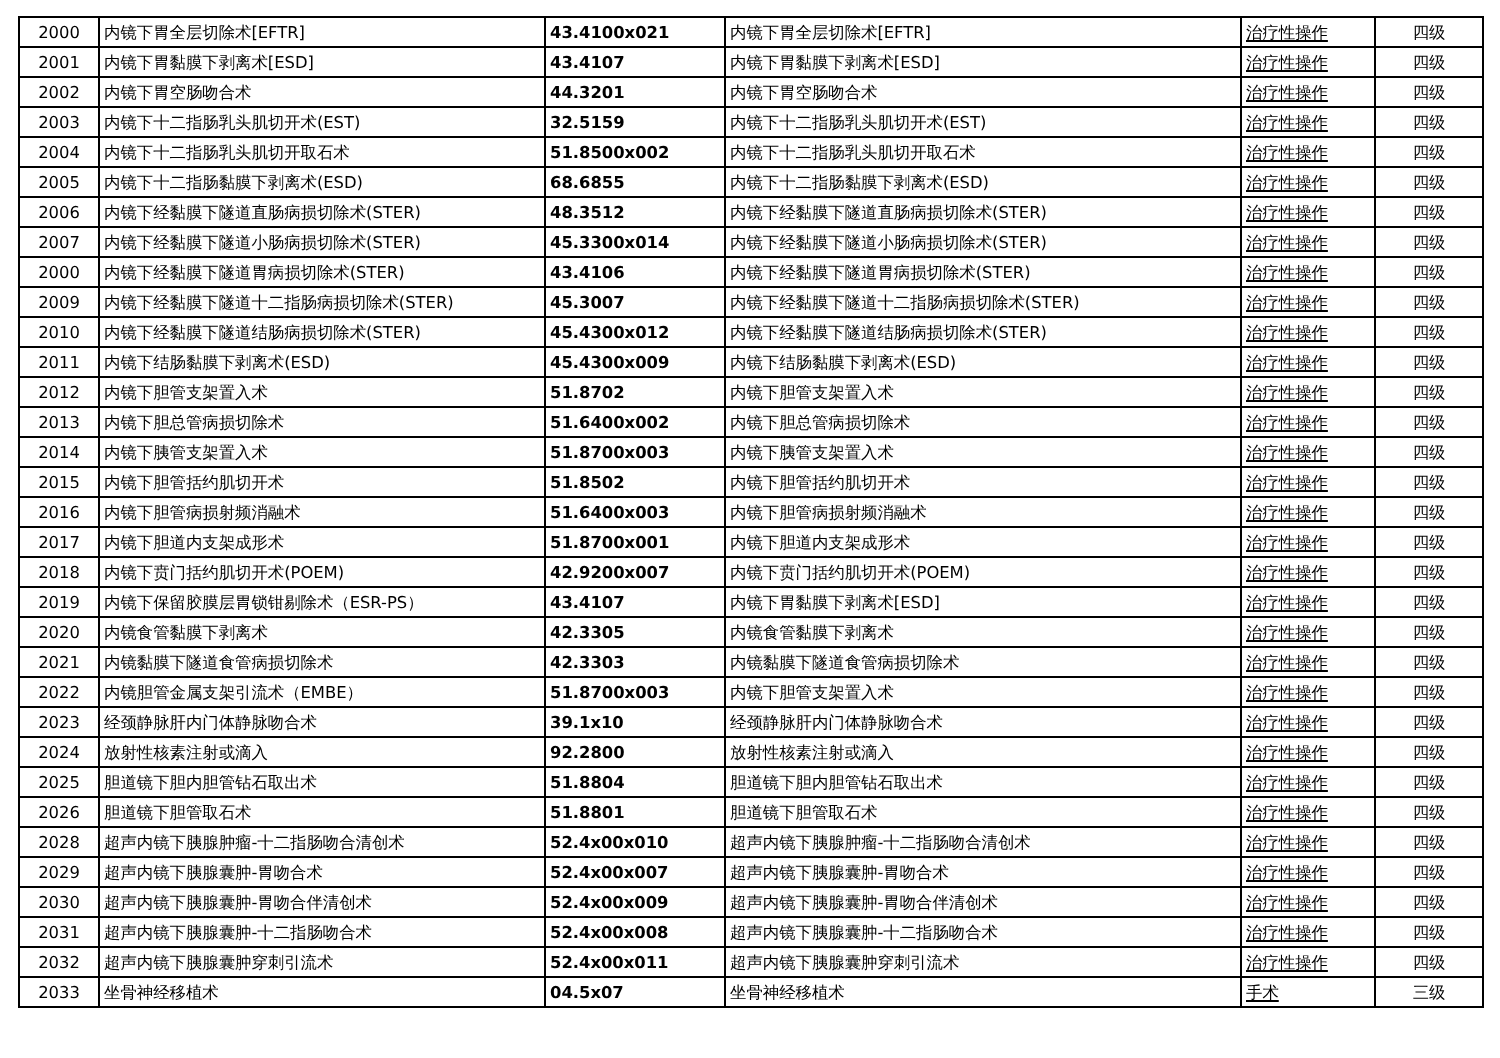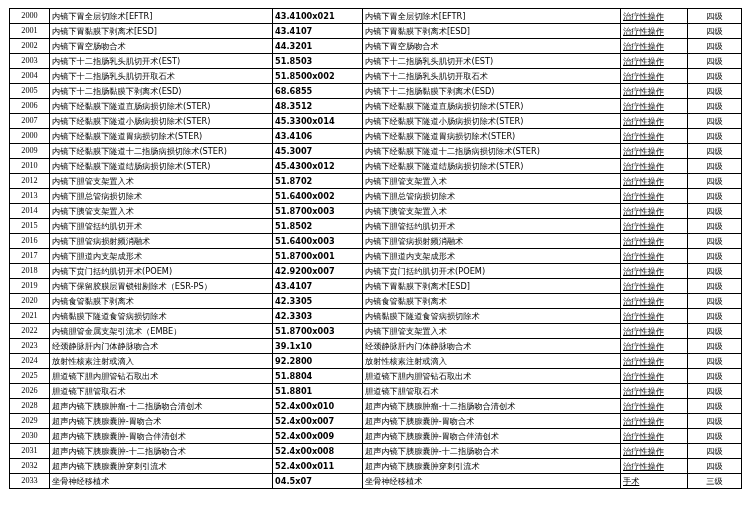--- a/index.html
+++ b/index.html
@@ -37,21 +37,21 @@
     overflow: hidden;
     white-space: nowrap;
   }
   col.c-no    { width: 40px; }
   col.c-name1 { width: 223px; }
   col.c-code  { width: 90px; }
   col.c-name2 { width: 258px; }
   col.c-type  { width: 67px; }
   col.c-level { width: 54px; }
 
-  td.cell-no    { text-align: center; font-family: Liberation Serif, serif; }
+  td.cell-no    { text-align: center; }
   td.cell-name1 { text-align: left; padding-left: 3px; }
   td.cell-code  { text-align: left; padding-left: 3px; font-weight: bold; }
   td.cell-name2 { text-align: left; padding-left: 3px; }
   td.cell-type  { text-align: left; text-decoration: underline; }
   td.cell-level { text-align: center; }
 </style>
 </head>
 <body>
 
 <div class="page">
@@ -85,21 +85,21 @@
           <td class="cell-no">2002</td>
           <td class="cell-name1">内镜下胃空肠吻合术</td>
           <td class="cell-code">44.3201</td>
           <td class="cell-name2">内镜下胃空肠吻合术</td>
           <td class="cell-type">治疗性操作</td>
           <td class="cell-level">四级</td>
         </tr>
         <tr>
           <td class="cell-no">2003</td>
           <td class="cell-name1">内镜下十二指肠乳头肌切开术(EST)</td>
-          <td class="cell-code">51.8503</td>
+          <td class="cell-code">32.5159</td>
           <td class="cell-name2">内镜下十二指肠乳头肌切开术(EST)</td>
           <td class="cell-type">治疗性操作</td>
           <td class="cell-level">四级</td>
         </tr>
         <tr>
           <td class="cell-no">2004</td>
           <td class="cell-name1">内镜下十二指肠乳头肌切开取石术</td>
           <td class="cell-code">51.8500x002</td>
           <td class="cell-name2">内镜下十二指肠乳头肌切开取石术</td>
           <td class="cell-type">治疗性操作</td>
@@ -143,20 +143,28 @@
           <td class="cell-code">45.3007</td>
           <td class="cell-name2">内镜下经黏膜下隧道十二指肠病损切除术(STER)</td>
           <td class="cell-type">治疗性操作</td>
           <td class="cell-level">四级</td>
         </tr>
         <tr>
           <td class="cell-no">2010</td>
           <td class="cell-name1">内镜下经黏膜下隧道结肠病损切除术(STER)</td>
           <td class="cell-code">45.4300x012</td>
           <td class="cell-name2">内镜下经黏膜下隧道结肠病损切除术(STER)</td>
+          <td class="cell-type">治疗性操作</td>
+          <td class="cell-level">四级</td>
+        </tr>
+        <tr>
+          <td class="cell-no">2011</td>
+          <td class="cell-name1">内镜下结肠黏膜下剥离术(ESD)</td>
+          <td class="cell-code">45.4300x009</td>
+          <td class="cell-name2">内镜下结肠黏膜下剥离术(ESD)</td>
           <td class="cell-type">治疗性操作</td>
           <td class="cell-level">四级</td>
         </tr>
         <tr>
           <td class="cell-no">2012</td>
           <td class="cell-name1">内镜下胆管支架置入术</td>
           <td class="cell-code">51.8702</td>
           <td class="cell-name2">内镜下胆管支架置入术</td>
           <td class="cell-type">治疗性操作</td>
           <td class="cell-level">四级</td>

